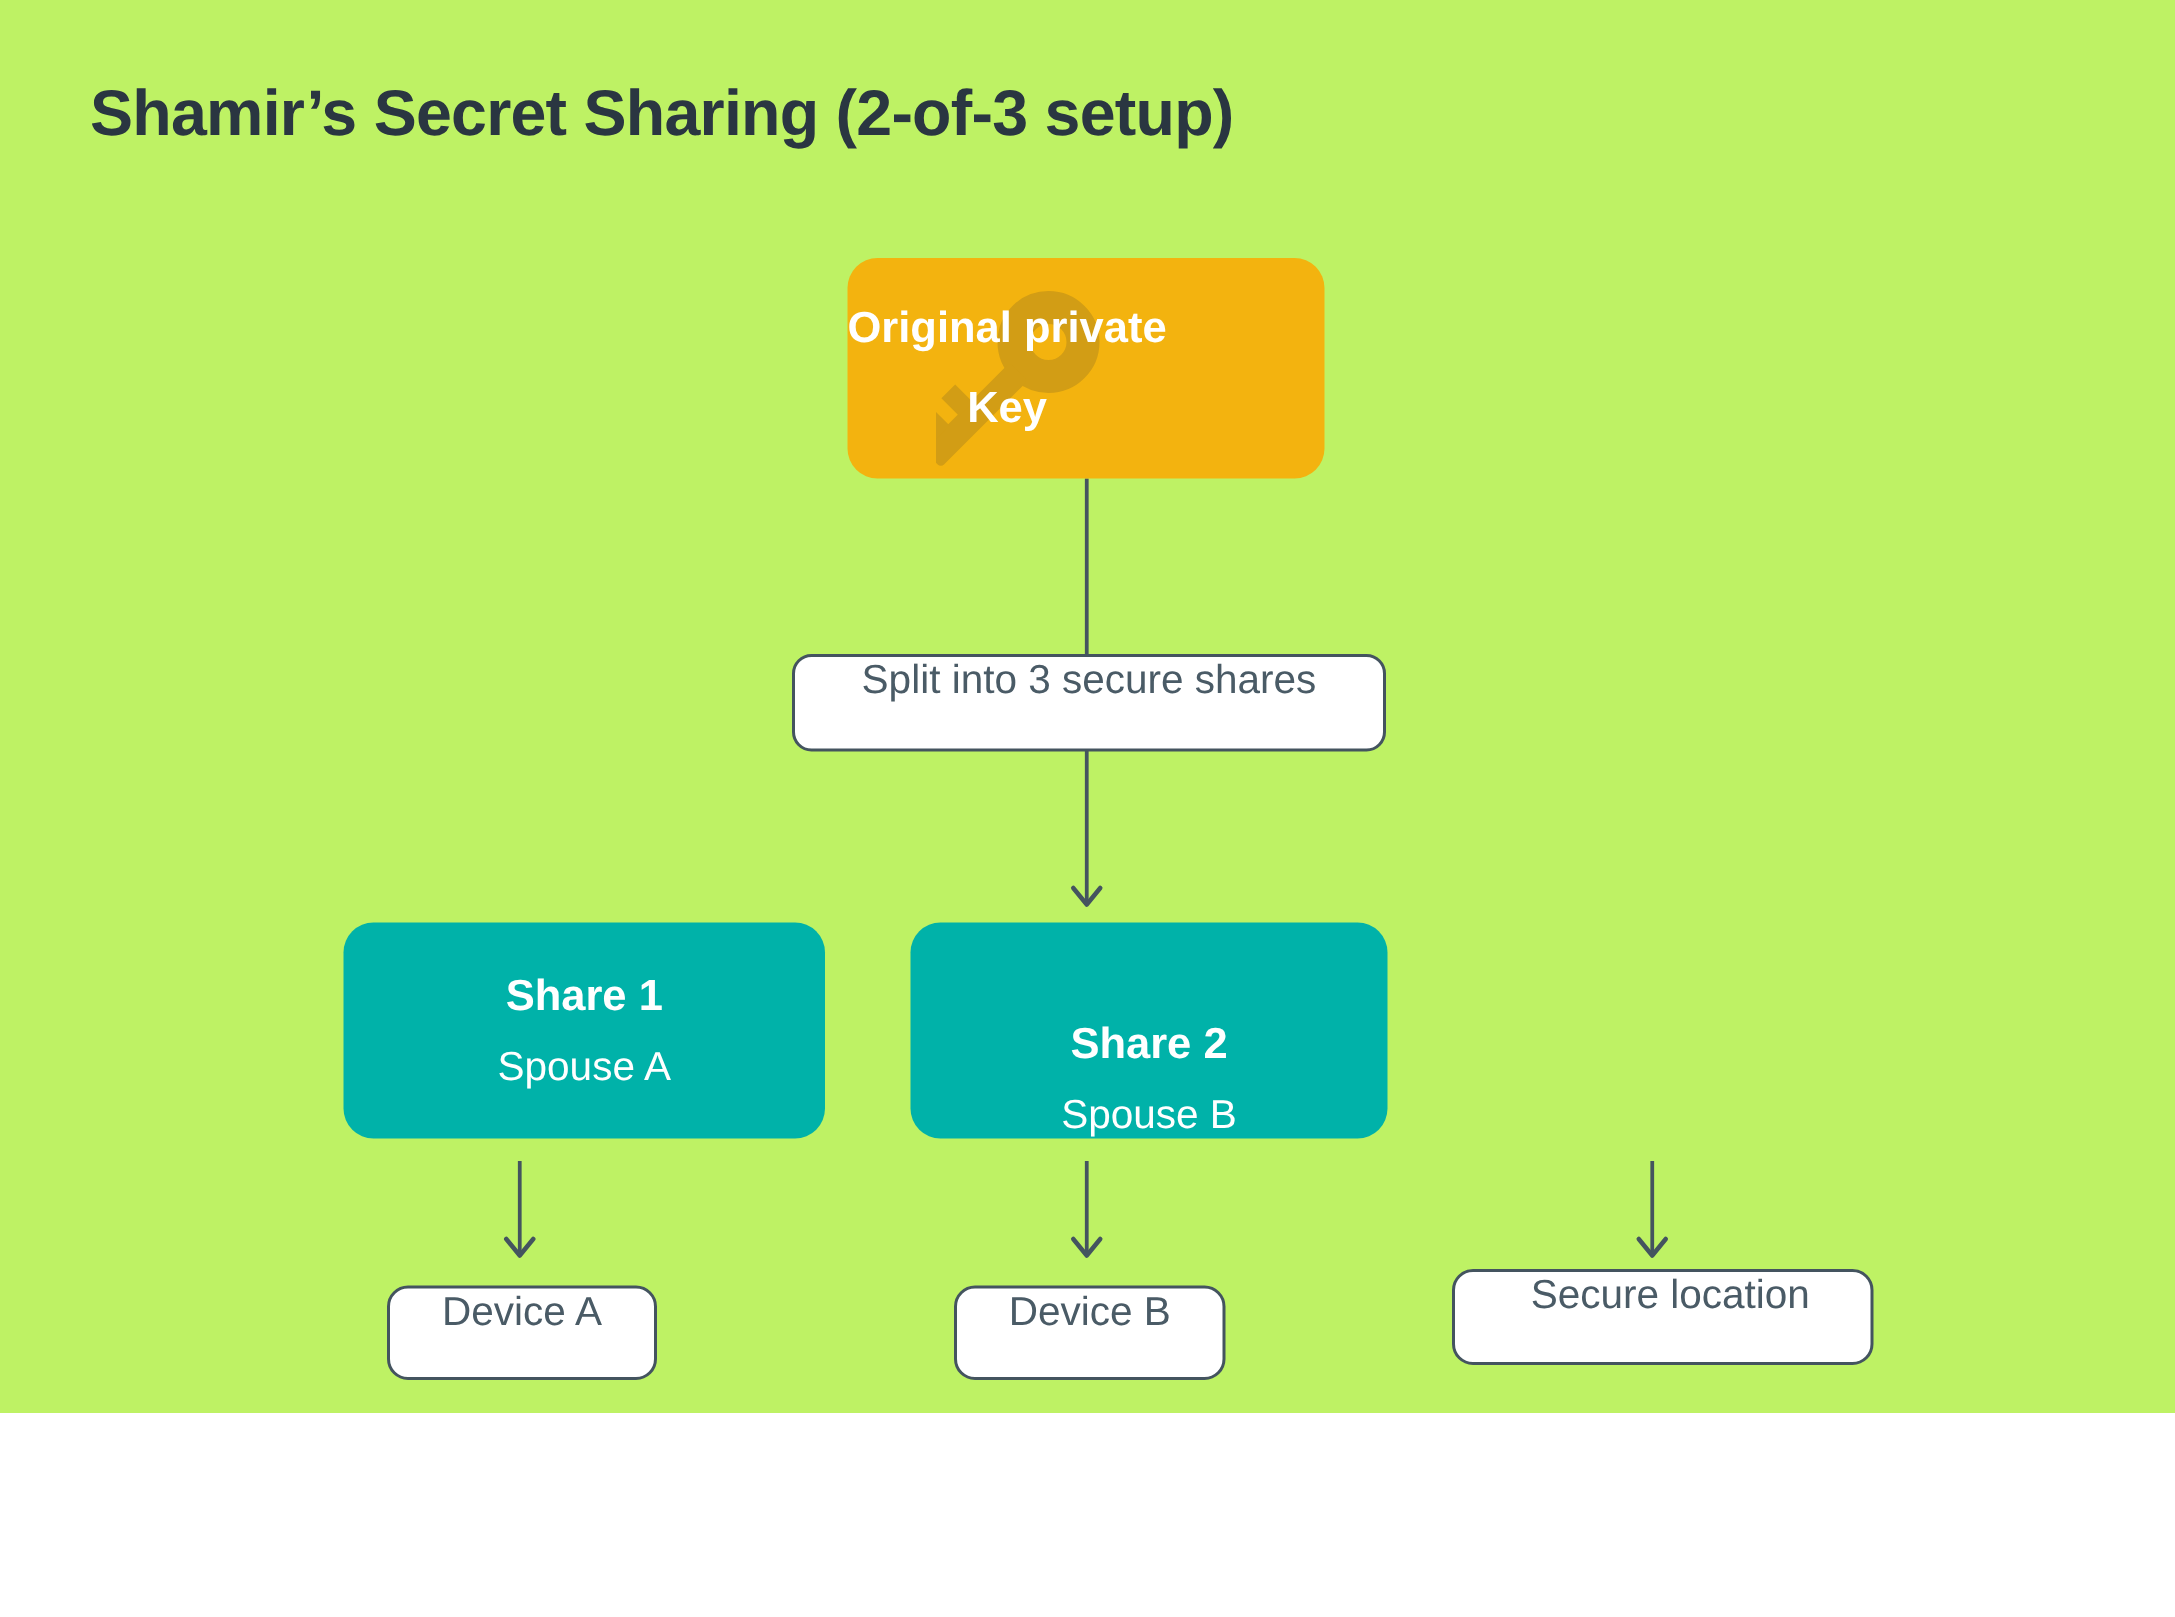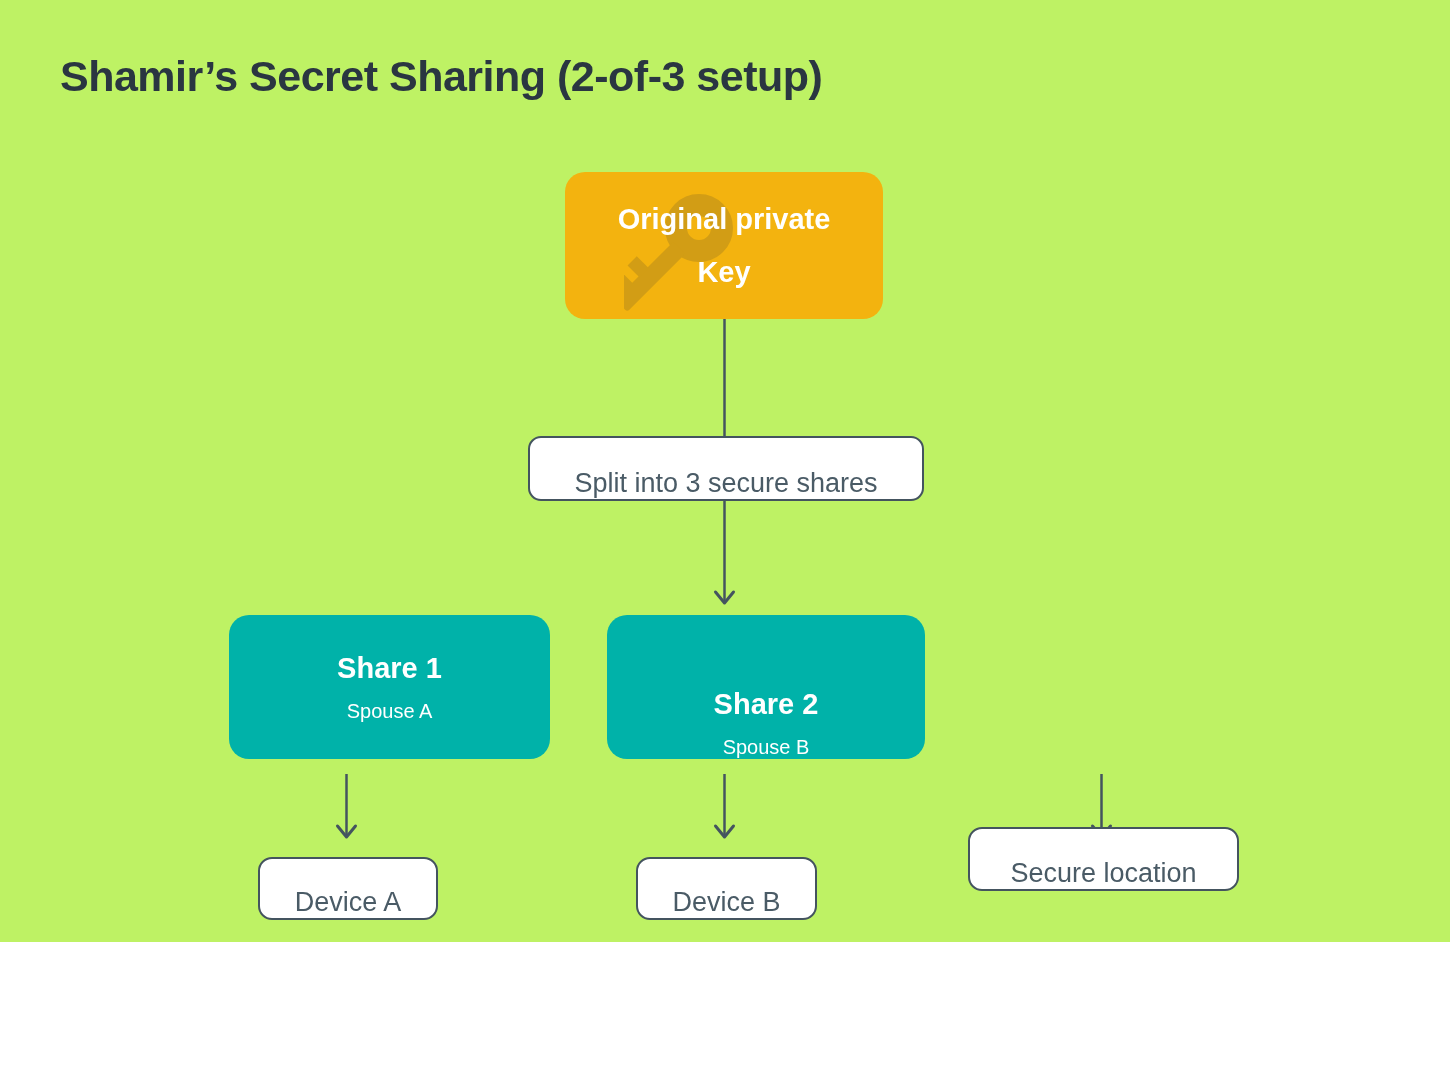--- a/index.html
+++ b/index.html
@@ -9,46 +9,46 @@
   .title{position:absolute;left:60px;top:52px;font-size:43px;font-weight:bold;
          color:var(--title-color);letter-spacing:-0.5px;white-space:nowrap;}
 
   .connectors{position:absolute;left:0;top:0;width:1450px;height:1078px;pointer-events:none;}
   .connectors path{stroke:var(--slate);fill:none;}
   .connectors .line{stroke-width:2.5px;}
   .connectors .chevron{stroke-width:3px;stroke-linecap:round;stroke-linejoin:round;}
 
   .root-box{position:absolute;left:565px;top:172px;width:318px;height:147px;
             background:var(--accent-yellow);border-radius:20px;overflow:hidden;
-            display:flex;align-items:center;justify-content:center;}
+            display:flex;align-items:center;justify-content:flex-start;}
   .key-svg{position:absolute;left:59px;top:16px;width:160px;height:150px;}
   .key-svg .key-shape{fill:var(--key-silhouette);}
   .key-svg .key-ring{fill:none;stroke:var(--key-silhouette);stroke-width:22px;}
   .root-label{position:relative;z-index:1;color:#fff;font-weight:bold;font-size:29px;
               text-align:center;line-height:53px;}
   .root-label span{display:block;}
 
   .outline-box{position:absolute;background:#fff;border:2.5px solid var(--slate);
-               display:flex;align-items:flex-end;justify-content:center;
+               display:flex;align-items:flex-start;justify-content:center;
                font-size:27px;color:var(--slate-text);}
   .split-box{left:528px;top:436px;width:392px;height:61px;border-radius:13px;}
 
   .share-box{position:absolute;top:615px;height:144px;background:var(--accent-teal);
              border-radius:20px;color:#fff;display:flex;flex-direction:column;
              align-items:center;justify-content:center;gap:15px;margin-left:42px;}
   .share-1{left:187px;width:321px;}
   .share-2{left:565px;width:318px;justify-content:flex-end;}
   .share-3{left:942px;width:320px;}
   .share-title{font-size:29px;font-weight:bold;}
-  .share-subtitle{font-size:20px;}
+  .share-subtitle{font-size:27px;}
 
   .target-box{border-radius:14px;}
   .target-1{left:258px;top:857px;width:176px;height:59px;}
   .target-2{left:636px;top:857px;width:177px;height:59px;}
-  .target-3{left:968px;top:827px;width:267px;height:60px;}
+  .target-3{left:968px;top:846px;width:267px;height:60px;padding-left:10px;}
 
   .footer{position:absolute;left:58px;top:972px;height:66px;display:flex;align-items:center;}
   .logo-svg{width:52px;height:66px;}
   .logo-coins{fill:none;stroke:var(--logo-dark);stroke-width:2.6px;}
   .logo-bolt{fill:#fff;stroke:var(--logo-yellow);stroke-width:2.6px;stroke-linejoin:round;}
   .footer-divider{width:2px;height:40px;background:#7e7e7e;margin-left:18px;margin-right:24px;}
   .site-label{font-size:23px;color:var(--footer-text);letter-spacing:0.5px;}
 </style>
 </head>
 <body>

